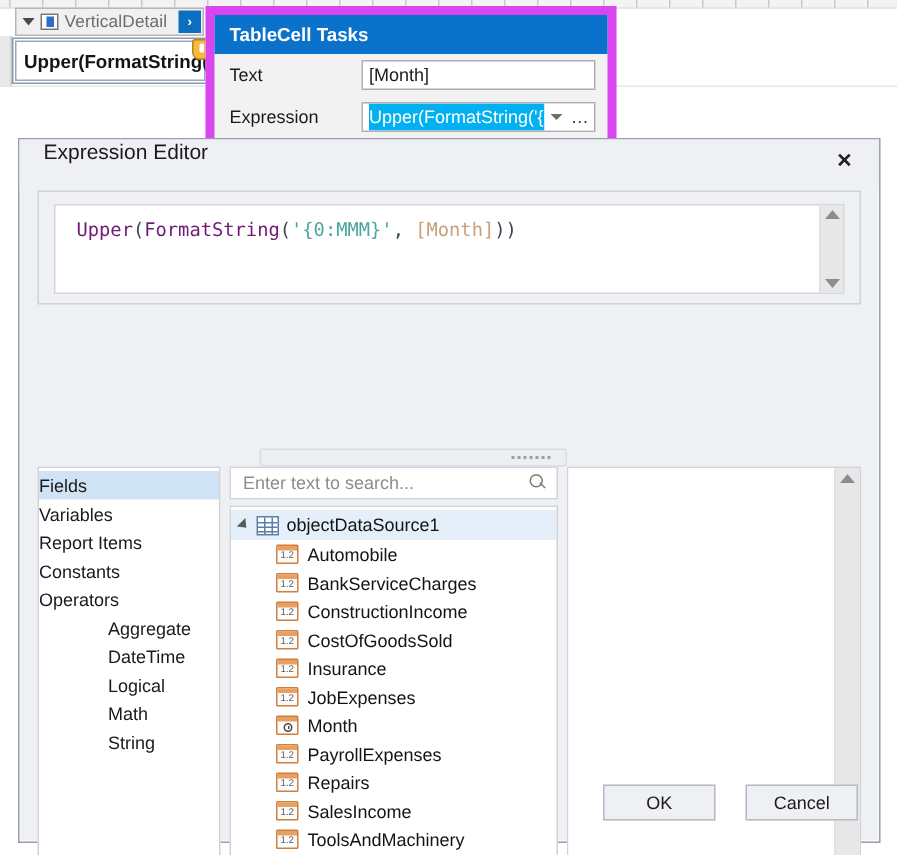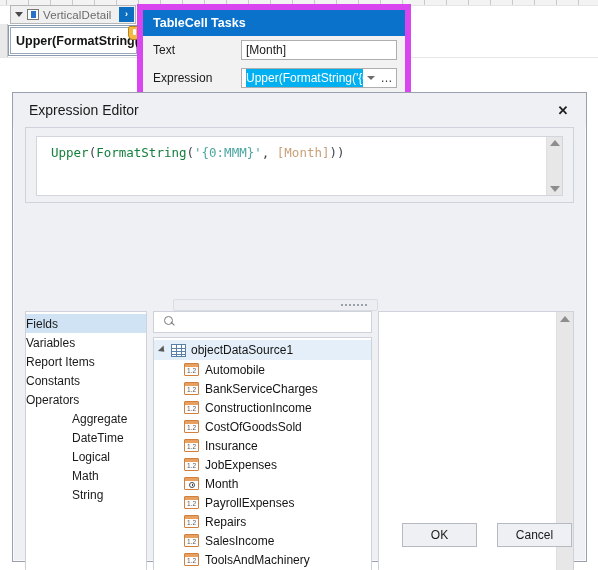--- a/index.html
+++ b/index.html
@@ -121,21 +121,21 @@
     border: 1px solid #aeaeae; border-bottom: none;
   }
 
   
   .dialog {
     position: absolute; left: 12px; top: 92px; width: 575px; height: 470px;
     background: #eff0f4; border: 1px solid #9aa0ad;
     box-shadow: 0 0 0 1px rgba(255,255,255,.6) inset;
   }
   .dlg-title {
-    height: 34px; display: flex; align-items: center;
+    height: 34px; display: flex; 
     padding: 0 6px 0 16px; background: #eff0f4;
   }
   .dlg-title-text { font-size: 14px; color: #1a1a1a; flex: 1; }
   .dlg-close {
     width: 34px; height: 26px; display: flex; align-items: center;
     justify-content: center; font-size: 13px; font-weight: bold; color: #202020;
     cursor: default;
   }
 
   .expr-wrap {
@@ -144,21 +144,21 @@
   }
   .expr-box {
     position: absolute; left: 10px; top: 8px; right: 10px; bottom: 6px;
     background: #ffffff; border: 1px solid #d2d5dc; display: flex;
   }
   .expr-code {
     flex: 1; padding: 8px 0 0 14px;
     font-family: "DejaVu Sans Mono", monospace; font-size: 12.5px;
     white-space: pre; line-height: 16px;
   }
-  .tok-fn { color: #15803d; }
+  .tok-fn { color: #701a75; }
   .tok-punct { color: #3f4650; }
   .tok-str { color: #4aa6a0; }
   .tok-field { color: #c9a07a; }
   .vscroll {
     width: 16px; background: #e7e7e7; border-left: 1px solid #dfdfdf;
     display: flex; flex-direction: column; justify-content: space-between;
     align-items: center; padding: 3px 0;
   }
   .arr-up { width:0;height:0;border-left:5px solid transparent;
             border-right:5px solid transparent;border-bottom:6px solid #8d8d8d; }
@@ -428,20 +428,21 @@
         <div class="cat-item child">
           <span>Math</span>
         </div>
         <div class="cat-item child">
           <span>String</span>
         </div>
       </div>
 
       <div class="pane-items">
         <div class="search-row">
+          <span class="search-ph">Enter text to search...</span>
           <span class="search-ico"></span>
         </div>
 
         <div class="tree">
           <div class="tree-root">
             <span class="root-exp"></span>
             <span class="ico-table"></span>
             <span class="tree-root-label">objectDataSource1</span>
           </div>
 

